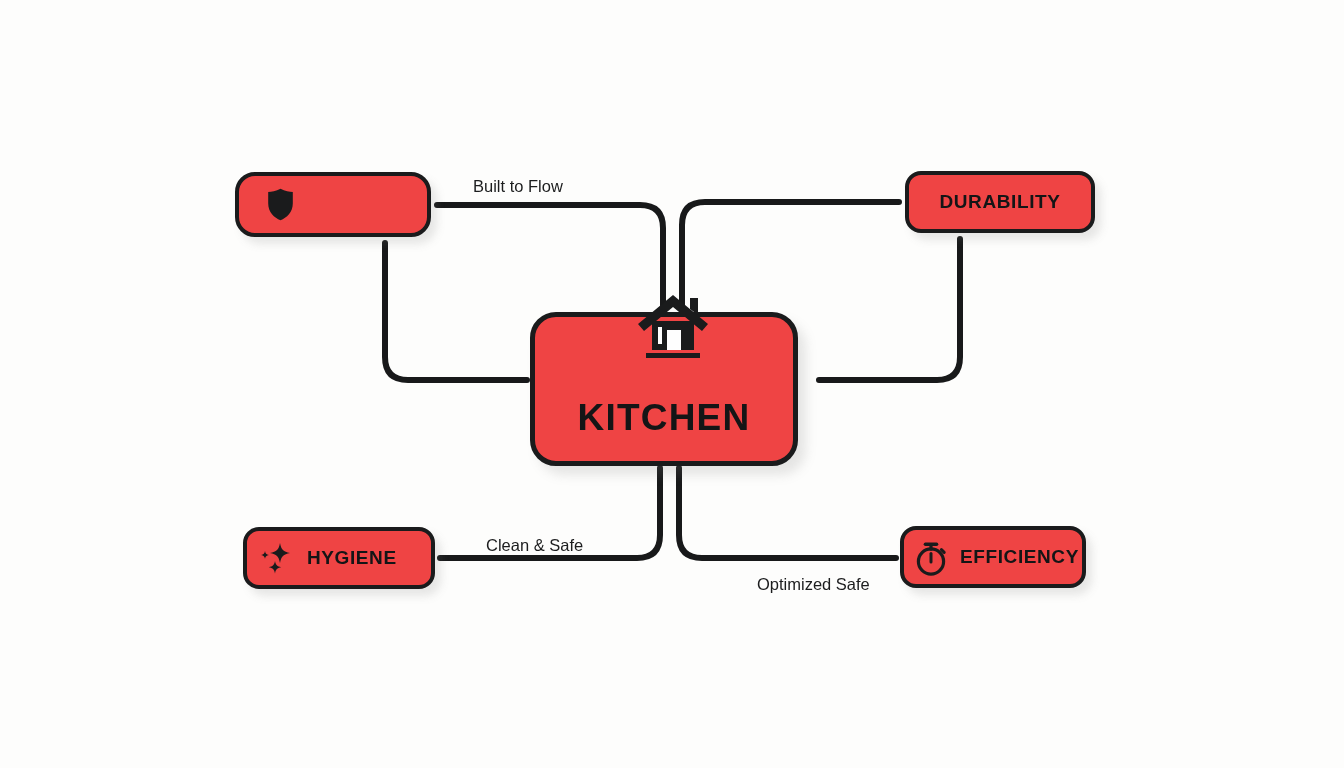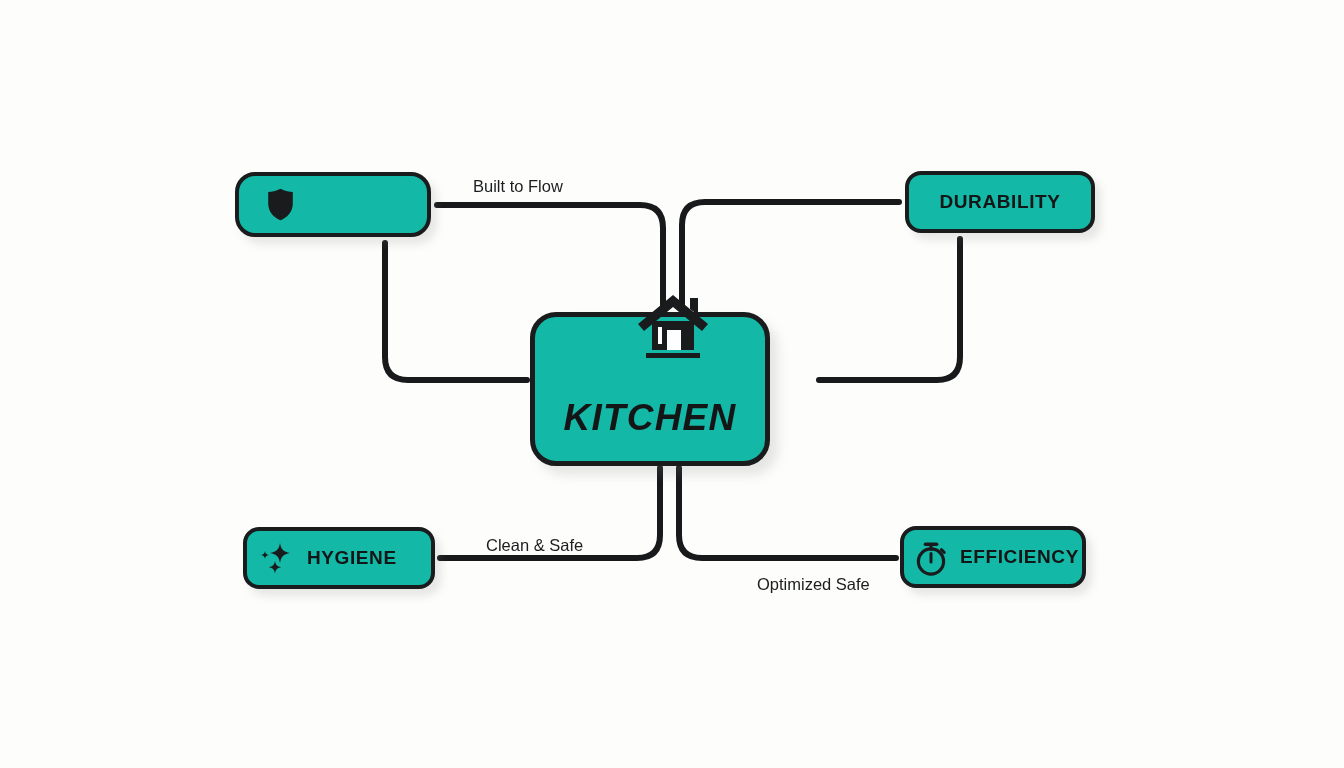--- a/index.html
+++ b/index.html
@@ -35,21 +35,21 @@
     stroke: #18191a;
     stroke-width: 6;
     stroke-linecap: round;
     stroke-linejoin: round;
   }
 
   
   .node {
     position: absolute;
     box-sizing: border-box;
-    background: #14b8a6;
+    background: #ef4444;
     border: 4px solid #1a1b1c;
     border-radius: 18px;
     display: flex;
     align-items: center;
     box-shadow: 6px 7px 9px rgba(120,120,120,0.17);
     z-index: 5;
   }
   .node-label {
     font-weight: bold;
     color: #141516;
@@ -74,30 +74,29 @@
     height: 62px;
     border-radius: 16px;
     justify-content: center;
   }
   #node-durability .node-label { font-size: 19px; }
 
   
   #node-kitchen {
     left: 530px;
     top: 312px;
-    width: 240px;
+    width: 268px;
     height: 154px;
     border-radius: 26px;
     border-width: 5px;
     flex-direction: column;
     justify-content: flex-end;
     align-items: center;
     padding-bottom: 22px;
     box-shadow: 8px 9px 11px rgba(120,120,120,0.18);
-    font-style: italic;
   }
   #node-kitchen .node-label {
     font-size: 37px;
     letter-spacing: 1.2px;
   }
 
   
   #node-hygiene {
     left: 243px;
     top: 527px;

